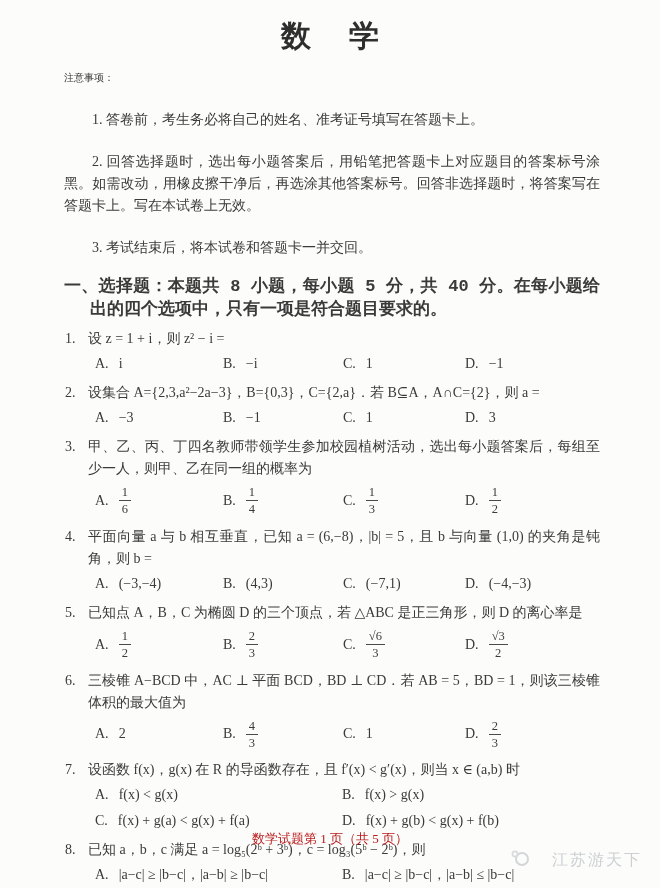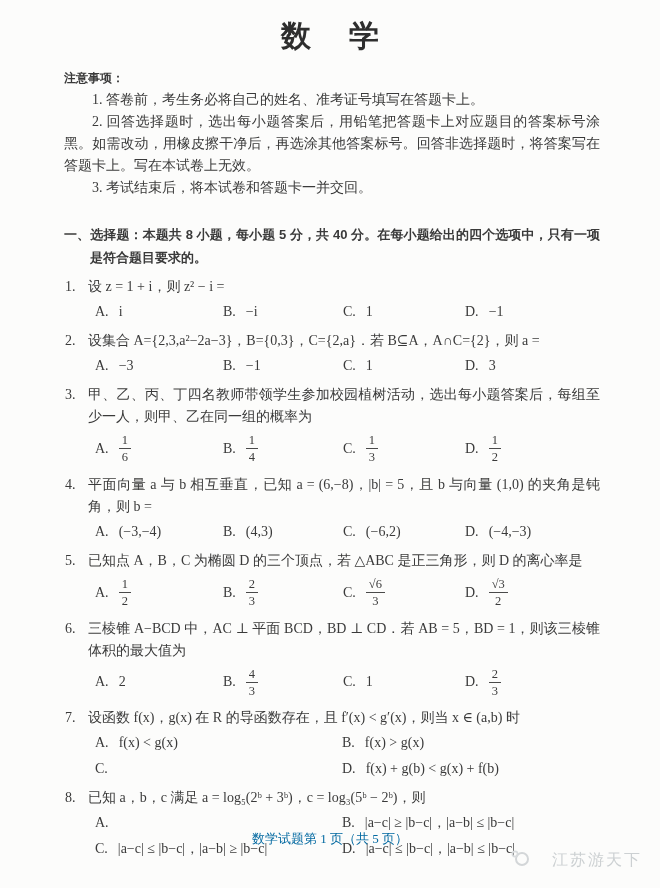--- a/index.html
+++ b/index.html
@@ -23,36 +23,37 @@
     font-weight:700;
     font-size:30px;
     color:#2e2e2e;
     letter-spacing:4px;
     margin-top:4px;
     margin-bottom:10px;
   }
 
   .notices-heading {
     font-family:"Liberation Sans","DejaVu Sans",sans-serif;
-    font-weight:700;
-    font-size:12px;
+    font-weight:400;
+    font-size:10px;
     line-height:22px;
   }
   .notice {
     font-size:14px;
     line-height:22px;
     text-indent:2em;
     text-align:justify;
+    margin-top:20px;
   }
 
   .section-heading {
-    margin-top:24px;
-    font-family:Liberation Sans, sans-serif;
+    margin-top:16px;
+    font-family:Liberation Mono, monospace;
     font-weight:700;
-    font-size:13px;
+    font-size:17px;
     line-height:23px;
     padding-left:26px;
     text-indent:-26px;
     text-align:justify;
   }
 
   .q {
     position:relative;
     padding-left:24px;
     margin-top:7px;
@@ -87,21 +88,21 @@
     margin:2px 0;
   }
   .frac .fnum { padding:0 3px 1px; border-bottom:1px solid #4a4a4a; }
   .frac .fden { padding-top:1px; }
 
   .footer {
     position:absolute;
     left:0; right:0; top:830px;
     text-align:center;
     font-size:13px;
-    color:#0369a1;
+    color:#b91c1c;
   }
   .watermark {
     position:absolute;
     right:18px; top:850px;
     display:flex;
     align-items:center;
     gap:21px;
     color:#ccd0d2;
     font-size:16px;
     font-family:"Liberation Sans","DejaVu Sans",sans-serif;
@@ -213,21 +214,21 @@
         <div class="opt">
             <span class="olabel">A.</span>
             <span>(−3,−4)</span>
           </div>
         <div class="opt">
             <span class="olabel">B.</span>
             <span>(4,3)</span>
           </div>
         <div class="opt">
             <span class="olabel">C.</span>
-            <span>(−6,2)</span>
+            <span>(−7,1)</span>
           </div>
         <div class="opt">
             <span class="olabel">D.</span>
             <span>(−4,−3)</span>
           </div>
       </div>
     </div>
 
     <div class="q">
       <span class="qnum">5.</span>
@@ -300,34 +301,36 @@
         <div class="opt">
             <span class="olabel">A.</span>
             <span>f(x) &lt; g(x)</span>
           </div>
         <div class="opt">
             <span class="olabel">B.</span>
             <span>f(x) &gt; g(x)</span>
           </div>
         <div class="opt">
             <span class="olabel">C.</span>
+            <span>f(x) + g(a) &lt; g(x) + f(a)</span>
           </div>
         <div class="opt">
             <span class="olabel">D.</span>
             <span>f(x) + g(b) &lt; g(x) + f(b)</span>
           </div>
       </div>
     </div>
 
     <div class="q">
       <span class="qnum">8.</span>
       <span class="stem">已知 a，b，c 满足 a = log₅(2ᵇ + 3ᵇ)，c = log₃(5ᵇ − 2ᵇ)，则</span>
       <div class="opts2">
         <div class="opt">
             <span class="olabel">A.</span>
+            <span>|a−c| ≥ |b−c|，|a−b| ≥ |b−c|</span>
           </div>
         <div class="opt">
             <span class="olabel">B.</span>
             <span>|a−c| ≥ |b−c|，|a−b| ≤ |b−c|</span>
           </div>
         <div class="opt">
             <span class="olabel">C.</span>
             <span>|a−c| ≤ |b−c|，|a−b| ≥ |b−c|</span>
           </div>
         <div class="opt">

